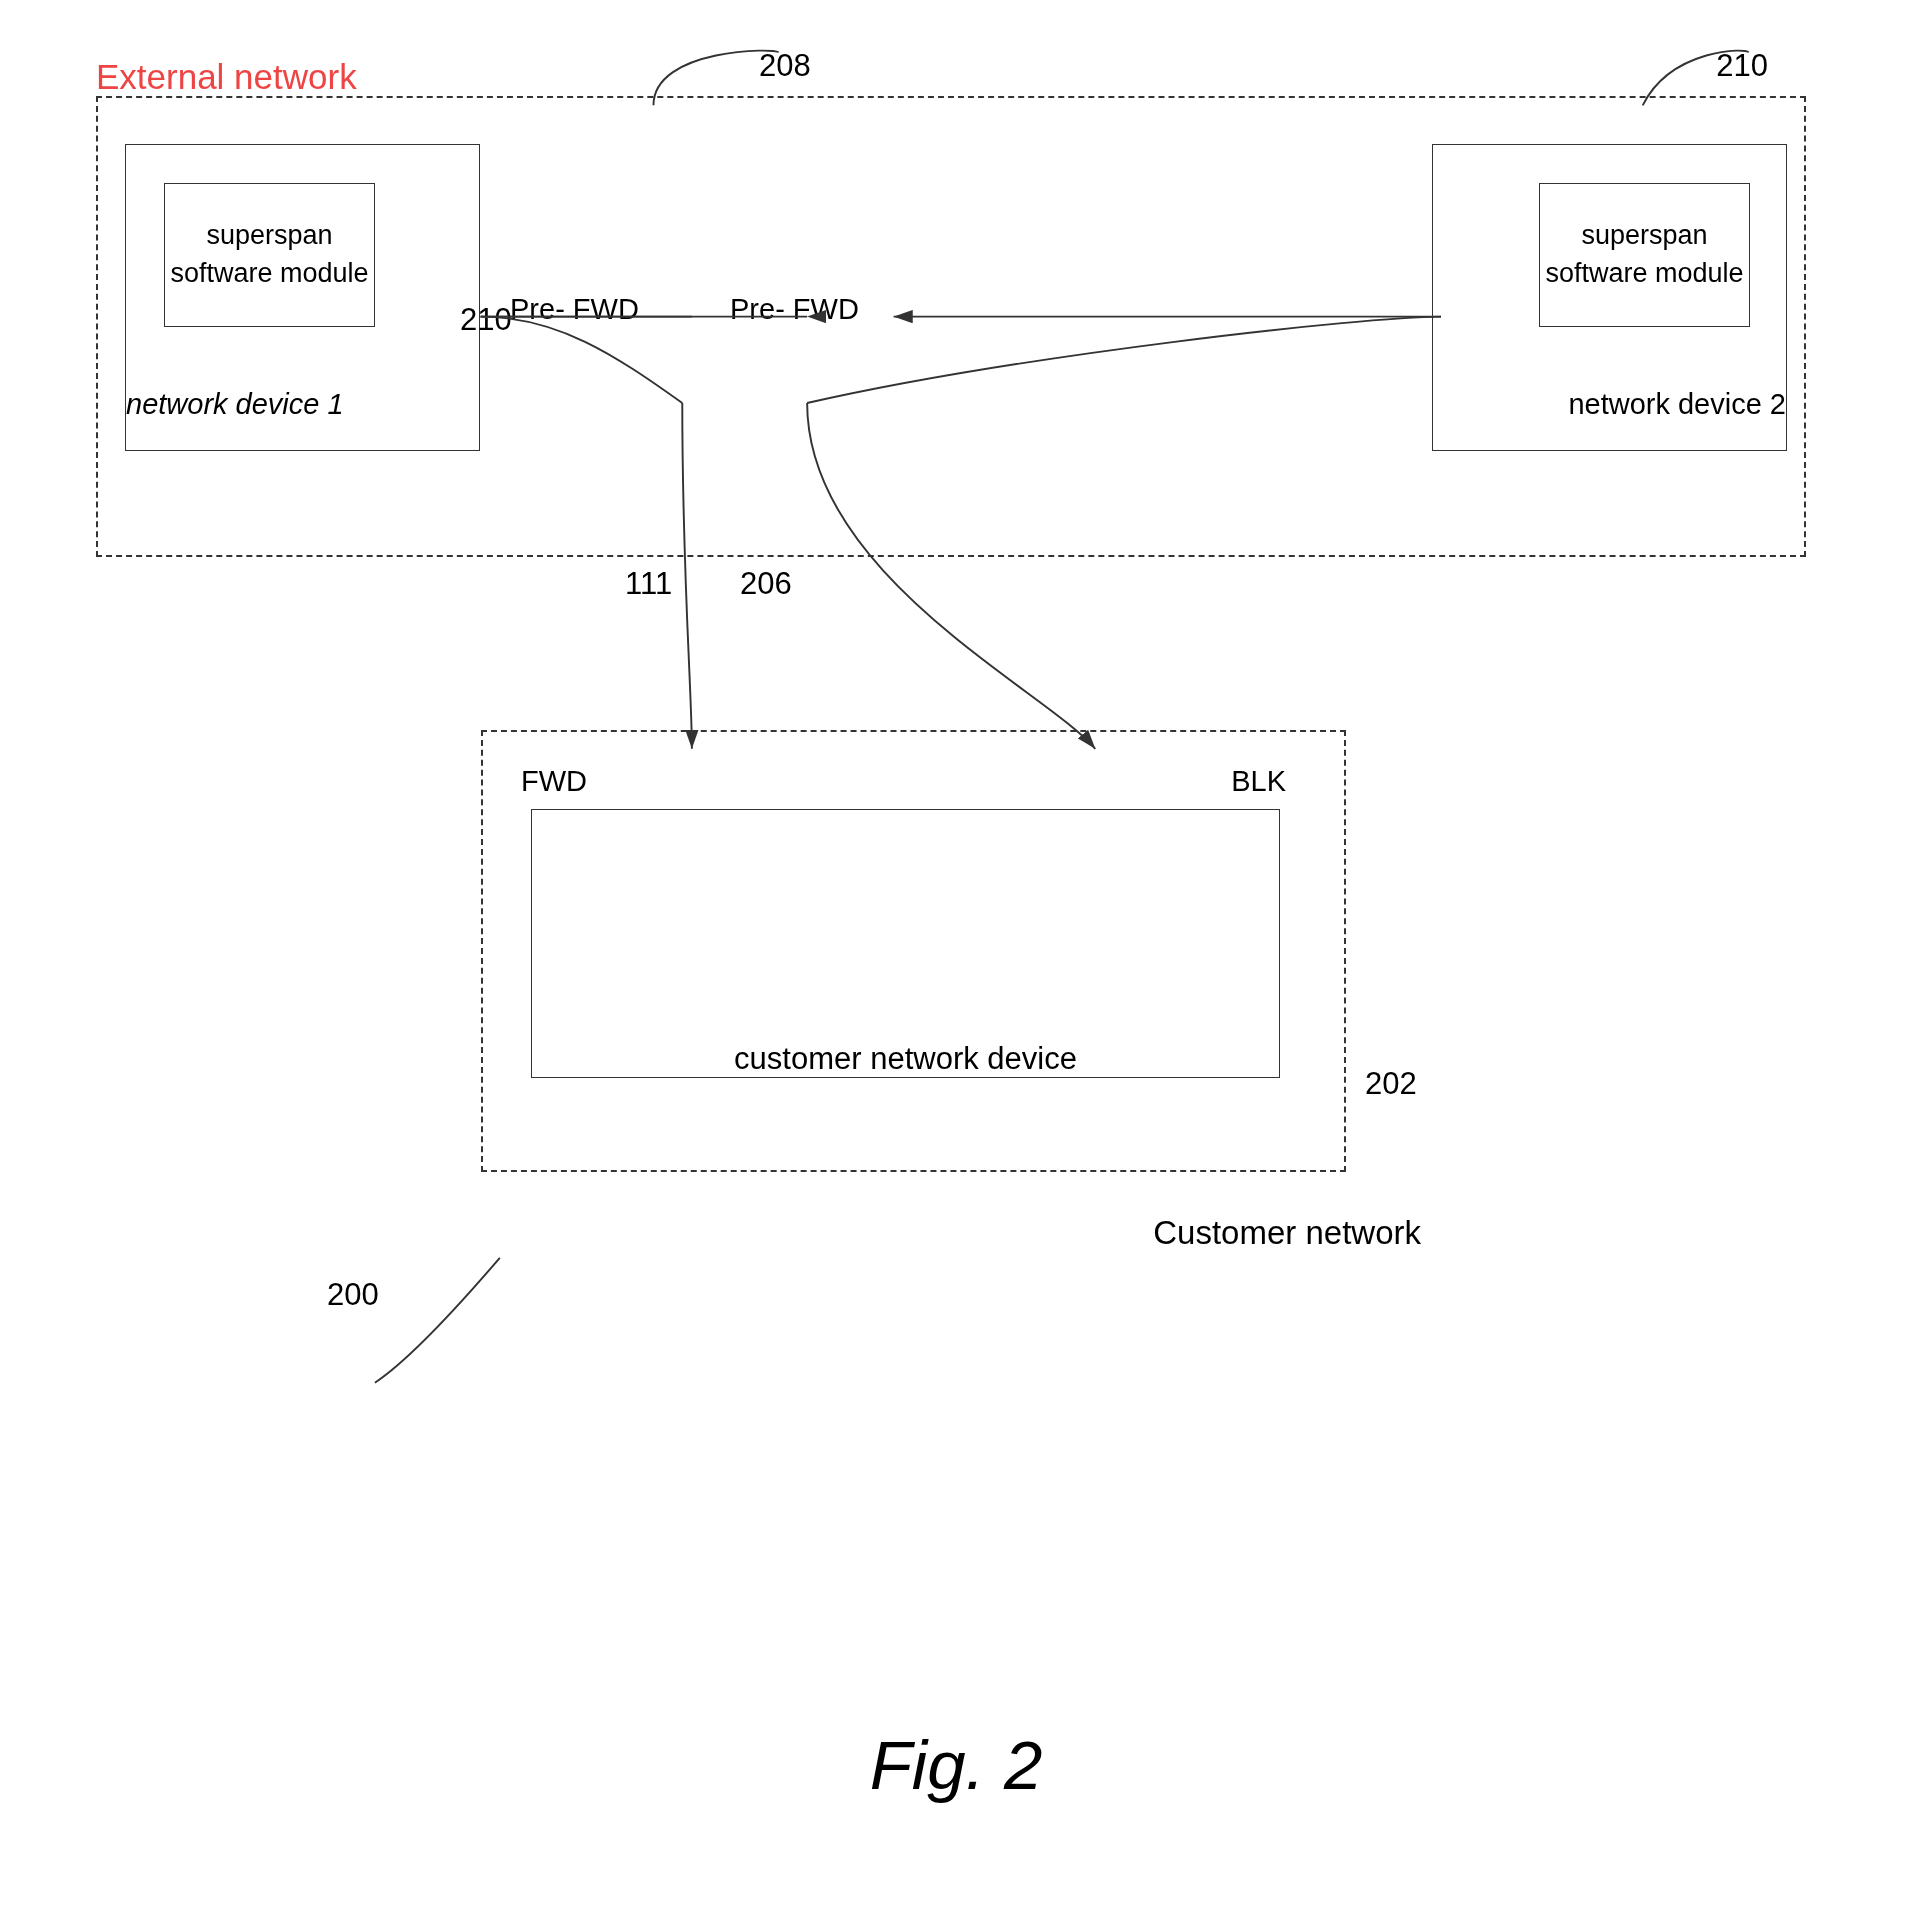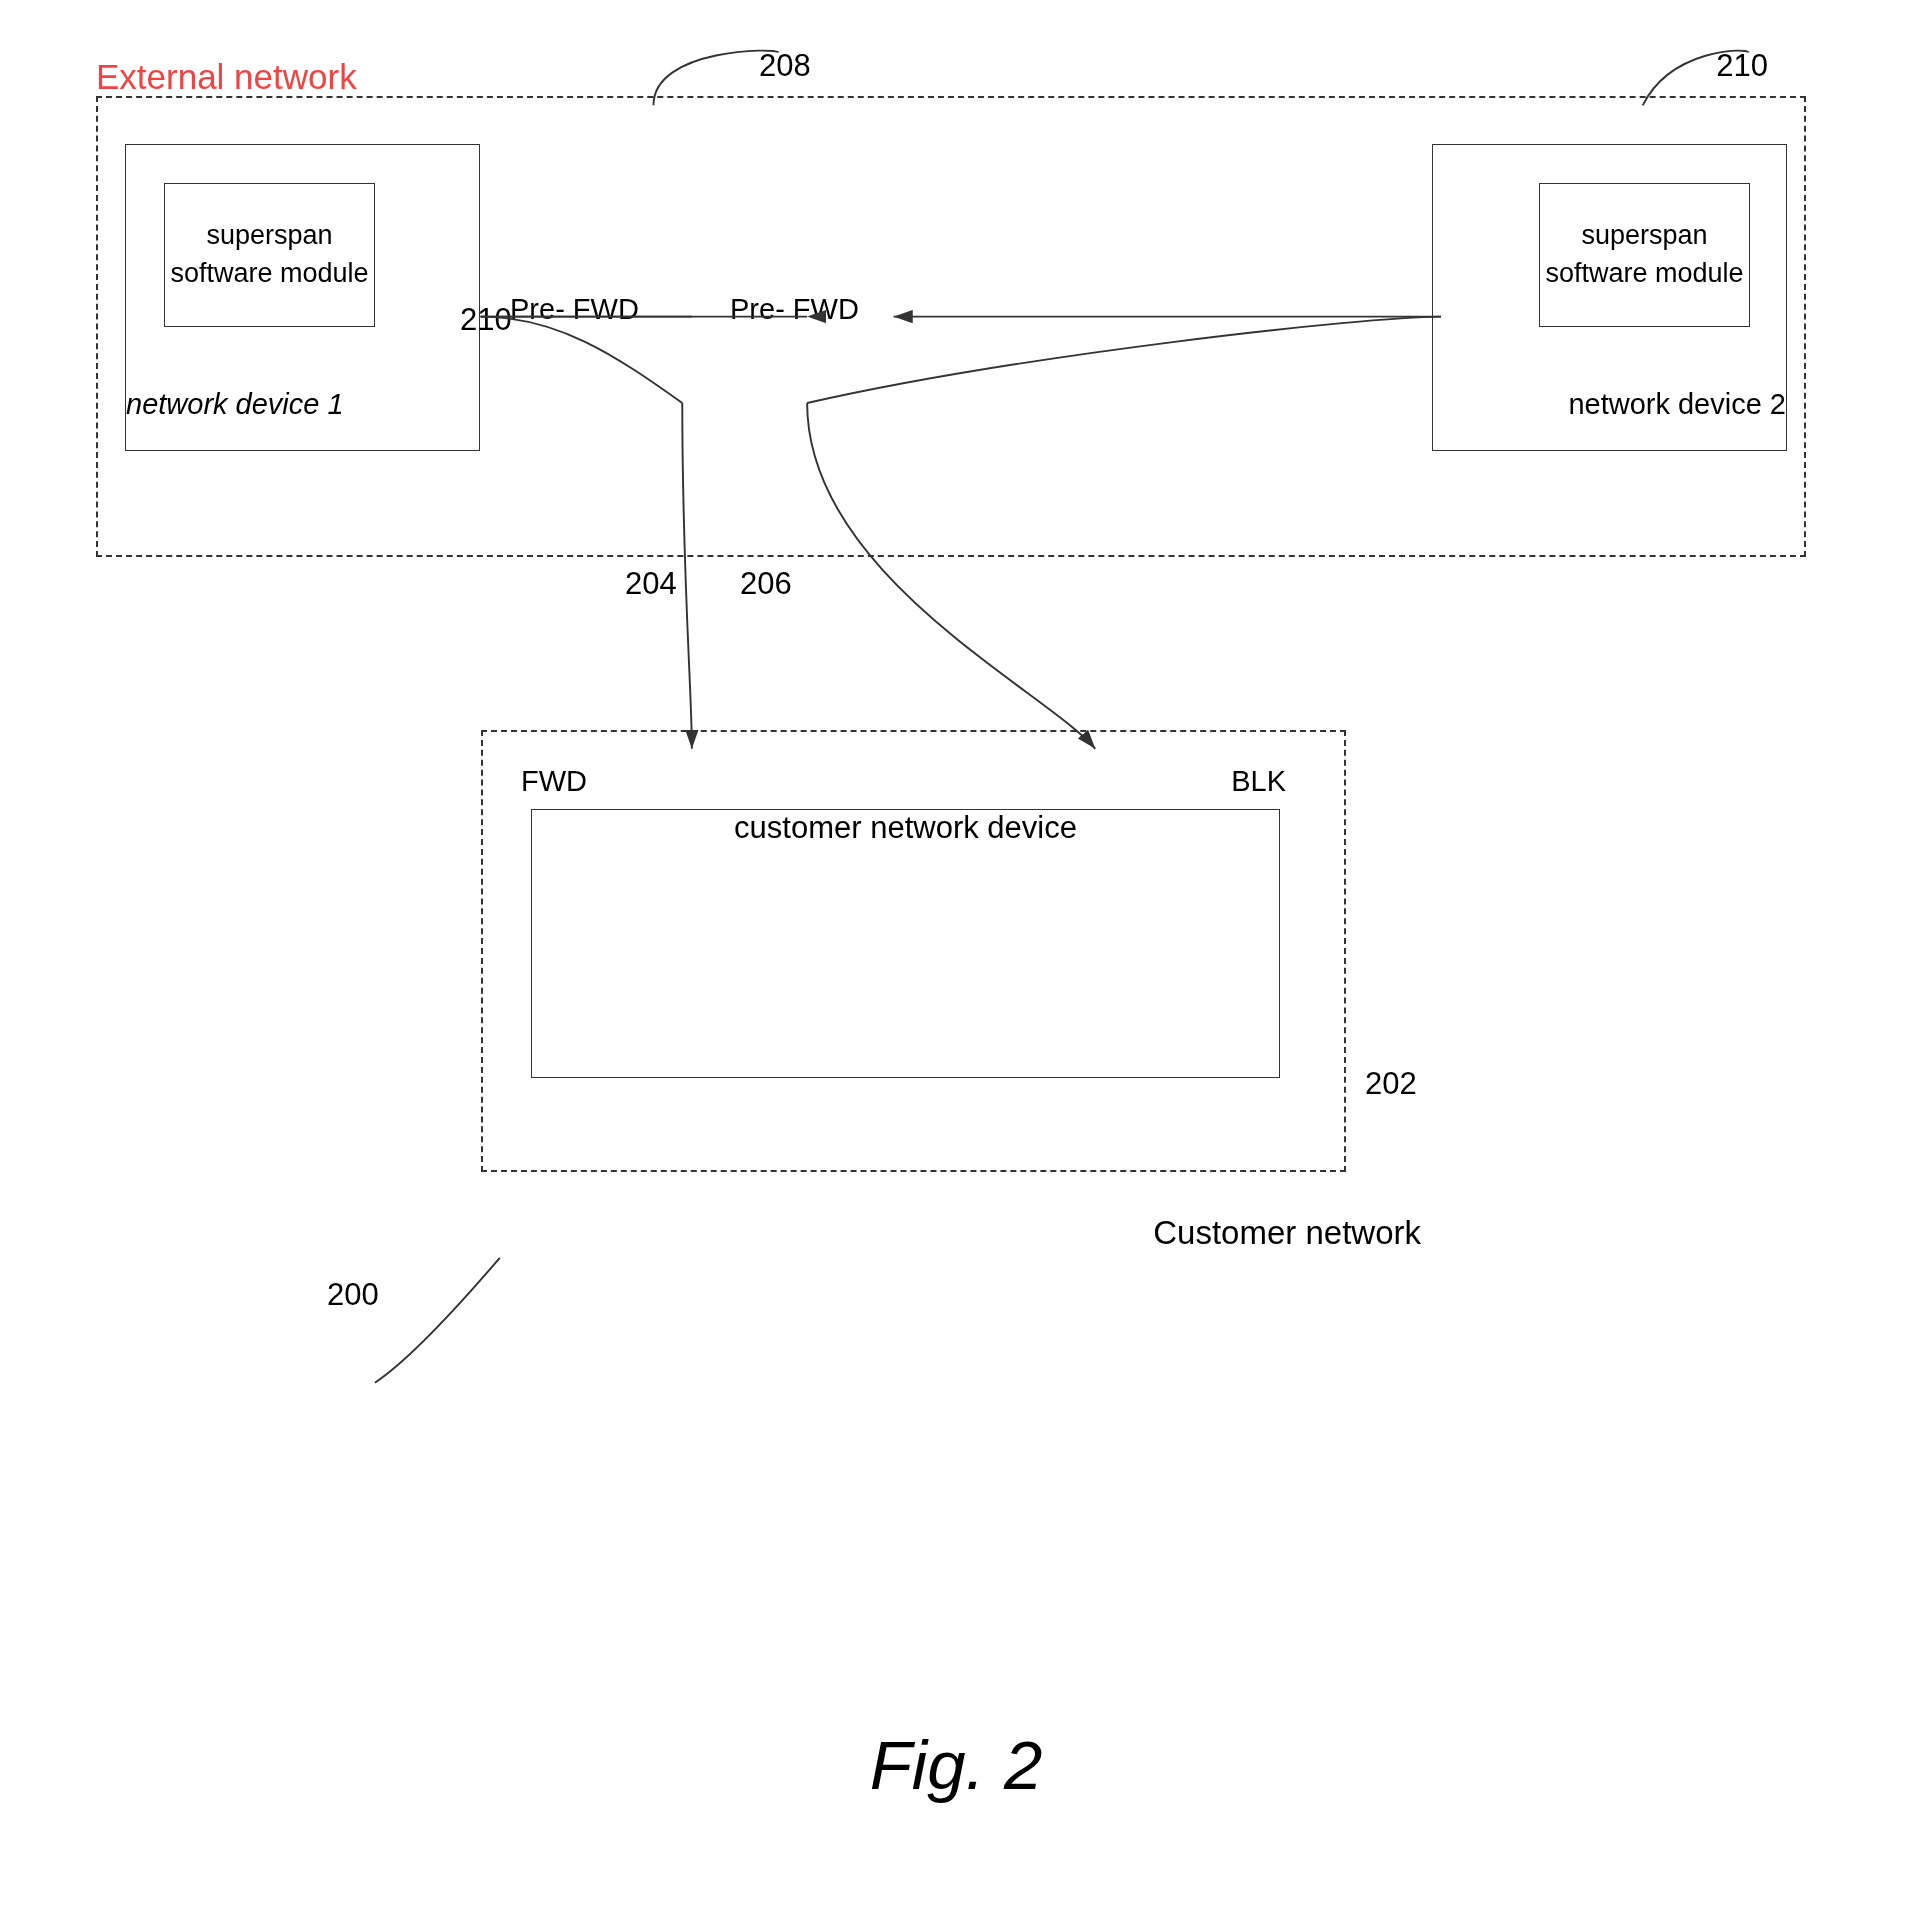--- a/index.html
+++ b/index.html
@@ -115,21 +115,21 @@
     }
 
     .customer-network-device-box {
       position: absolute;
       top: 77px;
       left: 48px;
       width: 749px;
       height: 269px;
       border: 1.9px solid #333;
       display: flex;
-      align-items: flex-start;
+      align-items: flex-end;
       justify-content: center;
     }
 
     .customer-network-label {
       position: absolute;
       bottom: -86px;
       right: -77px;
       text-align: right;
       font-size: 33px;
       line-height: 1.4;
@@ -209,21 +209,21 @@
       <span class="module-text">superspan
 software
 module</span>
     </div>
     <div class="network-device-2-label">network device 2</div>
   </div>
 
   <div class="conn-label" style="top: 255px; left: 452px;">Pre- FWD</div>
   <div class="conn-label" style="top: 255px; left: 672px;">Pre- FWD</div>
 
-  <div class="ref-label" style="top: 528px; left: 567px;">204</div>
+  <div class="ref-label" style="top: 528px; left: 567px;">111</div>
   <div class="ref-label" style="top: 528px; left: 682px;">206</div>
 
   <div class="customer-network-box">
 
     <div class="conn-label" style="top: 33px; left: 38px;">FWD</div>
 
     <div class="conn-label" style="top: 33px; right: 58px;">BLK</div>
 
     <div class="customer-network-device-box">
       <span class="device-text">customer network device</span>

